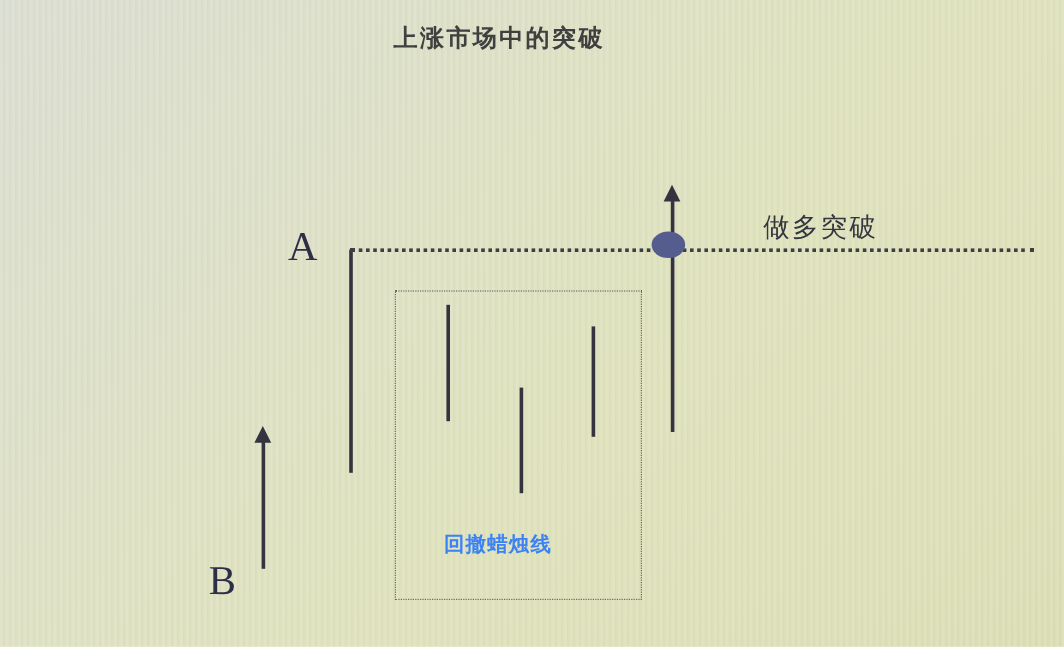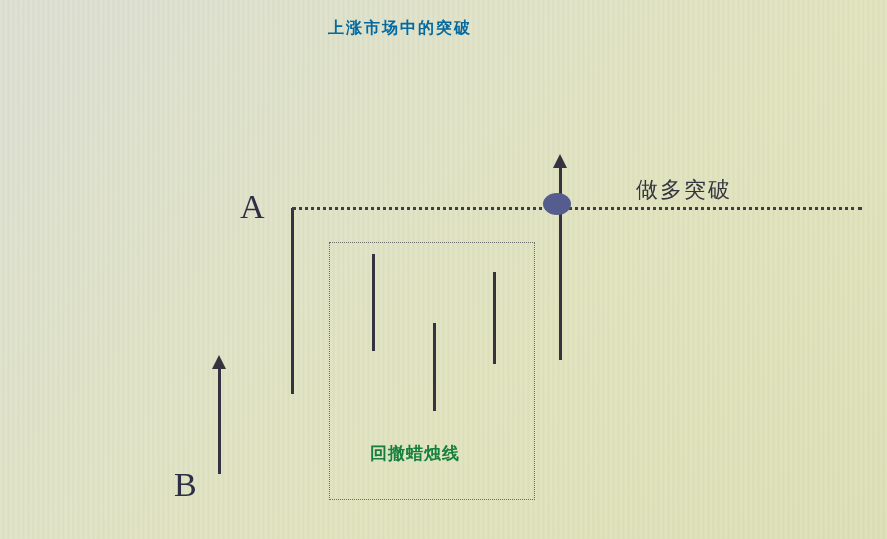--- a/index.html
+++ b/index.html
@@ -8,33 +8,33 @@
     background: linear-gradient(135deg, #dcdfd3 0%, #dfe2c6 35%, #e0e3bd 60%, #dcdfb6 100%);
     font-family: "DejaVu Sans", sans-serif;
   }
   .texture {
     position: absolute; inset: 0;
     background: repeating-linear-gradient(90deg, rgba(255,255,255,0.06) 0px, rgba(255,255,255,0.06) 2px, rgba(0,0,0,0.025) 3px, rgba(0,0,0,0.0) 5px);
     pointer-events: none;
   }
   .title {
     position: absolute; left: 328px; top: 18px;
-    font-size: 16px; color: #0369a1; letter-spacing: 2px; font-weight: bold;
+    font-size: 20px; color: #404040; letter-spacing: 2px; font-weight: bold;
   }
   .label-serif {
     position: absolute; font-family: "Liberation Serif", "DejaVu Serif", serif;
     font-size: 34px; color: #2c2f45;
   }
   .breakout-label {
     position: absolute; left: 636px; top: 175px;
     font-size: 22px; font-weight: normal; color: #33363f; letter-spacing: 2px;
   }
   .pullback-label {
     position: absolute; left: 370px; top: 442px;
-    font-size: 17px; font-weight: bold; color: #15803d; letter-spacing: 1px;
+    font-size: 17px; font-weight: bold; color: #3b82f6; letter-spacing: 1px;
   }
   .vline { position: absolute; width: 3px; background: #35333f; }
   .arrowhead {
     position: absolute; width: 0; height: 0;
     border-left: 7px solid transparent; border-right: 7px solid transparent;
     border-bottom: 14px solid #35333f;
   }
   .dotted-h {
     position: absolute; height: 0; border-top: 3px dotted #3d3f47;
   }

